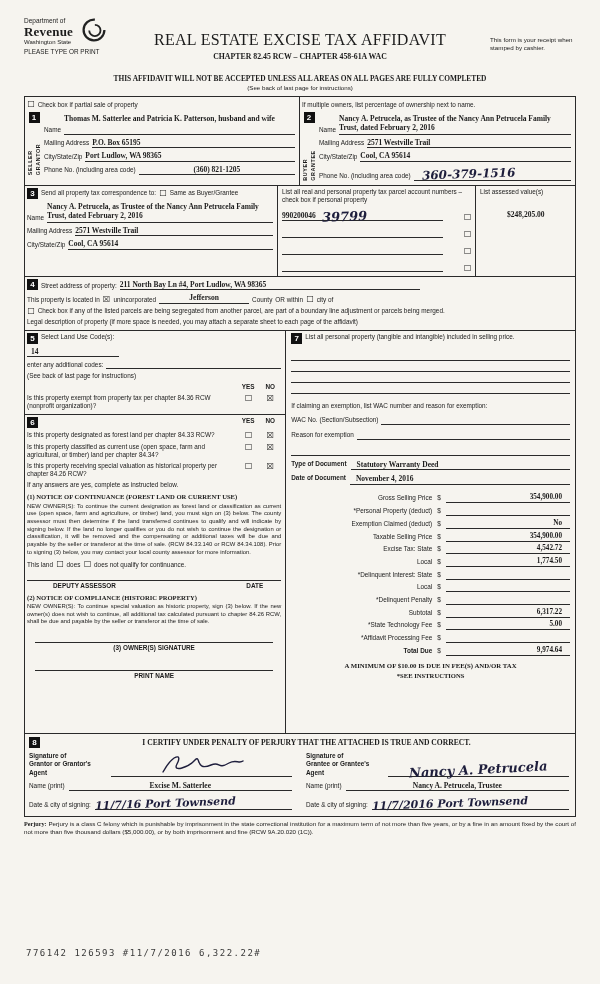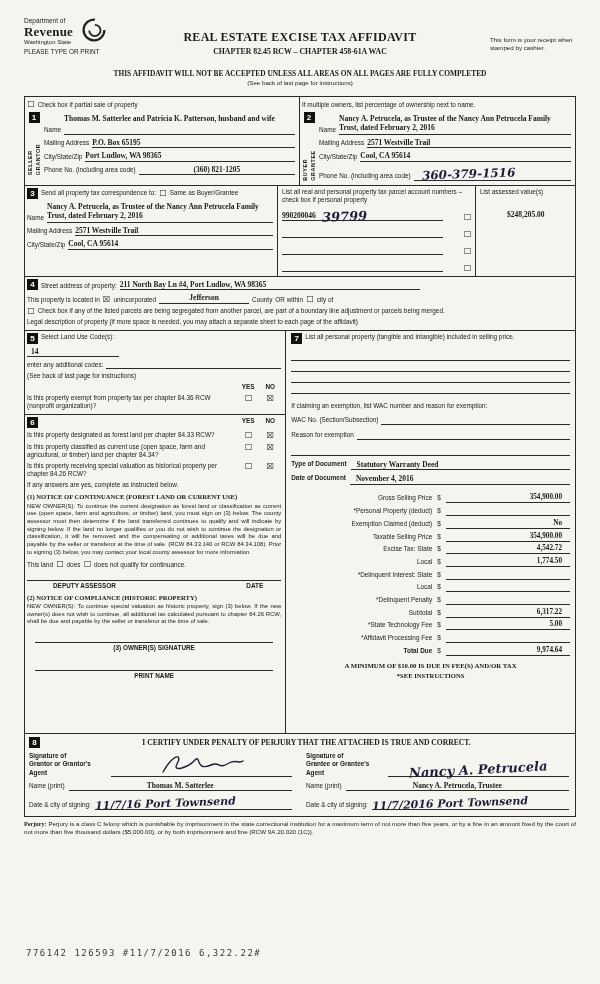--- a/index.html
+++ b/index.html
@@ -15,21 +15,21 @@
   .sheet { position:relative; width:552px; height:978px; margin:0 auto; padding-top:6px; }
 
   
   .hdr { position:relative; height:86px; }
   .logo { position:absolute; left:0; top:11px; display:flex; align-items:flex-end; gap:8px; }
   .logo-text { line-height:1.05; }
   .logo-dept { font-size:6.5px; }
   .logo-rev { font-size:13px; font-weight:bold; font-family:"Liberation Serif", serif; letter-spacing:0.2px; }
   .logo-state { font-size:6px; }
   .hdr-center { text-align:center; padding-top:24px; }
-  .hdr-title { font-family:"Liberation Serif", serif; font-weight:bold; font-size:12px; letter-spacing:0.3px; }
+  .hdr-title { font-family:"Liberation Serif", serif; font-weight:normal; font-size:16px; letter-spacing:0.3px; }
   .hdr-chapter { font-family:"Liberation Serif", serif; font-weight:bold; font-size:7.8px; margin-top:2px; }
   .hdr-warning { font-family:"Liberation Serif", serif; font-weight:bold; font-size:7.4px; margin-top:12px; }
   .hdr-seeback { font-size:6.2px; margin-top:1px; }
   .please-type { position:absolute; left:0; top:42px; font-size:6.4px; }
   .receipt-note { position:absolute; right:0; top:30px; width:86px; font-size:6.2px; text-align:left; }
 
   
   .band { border:1px solid #2a2a2a; margin-top:-1px; background:transparent; }
   .band.first { margin-top:4px; }
   .badge { display:inline-block; width:11px; height:11px; background:#111; color:#fff;
@@ -489,21 +489,21 @@
             <span>Grantor or Grantor's Agent</span>
           </span>
           <span class="sigarea">
             <svg width="86" height="24" viewBox="0 0 86 24">
               <path d="M4 20 C 14 2, 24 1, 18 12 C 13 21, 30 15, 36 8 C 42 2, 36 20, 52 13 C 62 9, 58 18, 70 11 C 77 7, 80 12, 84 9" fill="none" stroke="#1e1e3c" stroke-width="1.4" stroke-linecap="round"></path>
             </svg>
           </span>
         </div>
         <div class="nprow">
           <span class="lbl">Name (print)</span>
-          <span class="uv typed" style="text-align:center">Thomas M. Satterlee</span>
+          <span class="uv typed" style="text-align:center">Excise M. Satterlee</span>
         </div>
         <div class="nprow">
           <span class="lbl">Date &amp; city of signing:</span>
           <span class="uv"><span class="hand hand-date">11/7/16   Port Townsend</span></span>
         </div>
       </div>
       <div class="sigcol">
         <div class="sigrow">
           <span class="siglbl">
             <span>Signature of</span><br>

